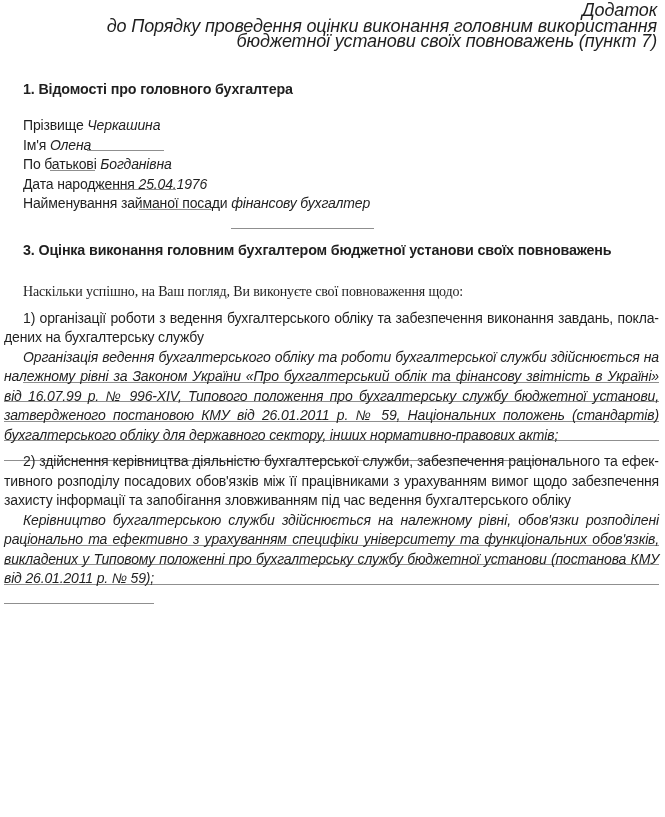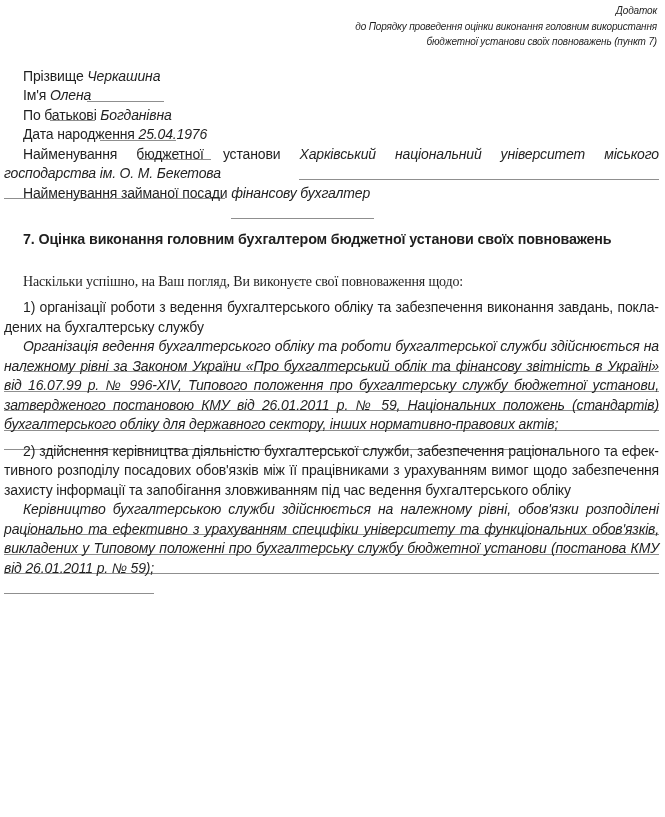--- a/index.html
+++ b/index.html
@@ -18,21 +18,21 @@
     font-family: "Liberation Sans", "DejaVu Sans", sans-serif;
     font-size: 14px;
     line-height: 19.5px;
     letter-spacing: -0.15px;
   }
   .page { padding: 3px 6px 0 4px; }
 
   .appendix {
     font-style: italic;
     text-align: right;
-    font-size: 10px;
+    font-size: 18px;
     line-height: 15.5px;
     padding-right: 2px;
   }
 
   .title {
     margin-top: 37px;
     text-align: center;
     font-weight: 700;
     font-size: 14.6px;
     line-height: 20px;
@@ -71,49 +71,46 @@
 
 <div class="page">
 
   <div class="appendix">
     <div>Додаток</div>
     <div>до Порядку проведення оцінки виконання головним використання</div>
     <div>бюджетної установи своїх повноважень (пункт 7)</div>
   </div>
 
 
+  <div class="h1">1. Відомості про головного бухгалтера</div>
 
   <div class="fields">
     <p class="field">
       <span>Прізвище</span>
       <span class="u">Черкашина</span>
     </p>
     <p class="field">
       <span>Ім'я</span>
       <span class="u">Олена</span>
     </p>
     <p class="field">
       <span>По батькові</span>
       <span class="u">Богданівна</span>
     </p>
     <p class="field">
       <span>Дата народження</span>
       <span class="u">25.04.1976</span>
     </p>
     <p class="field">
-      <span>Найменування бюджетної установи</span>
-      <span class="u">Харківський національний університет міського господарства ім. О. М. Бекетова</span>
-    </p>
-    <p class="field">
       <span>Найменування займаної посади</span>
       <span class="u">фінансову бухгалтер</span>
     </p>
   </div>
 
-  <div class="h2">7. Оцінка виконання головним бухгалтером бюджетної установи своїх повноважень</div>
+  <div class="h2">3. Оцінка виконання головним бухгалтером бюджетної установи своїх повноважень</div>
 
   <p class="intro">Наскільки успішно, на Ваш погляд, Ви виконуєте свої повноваження щодо:</p>
 
   <p class="q">1) організації роботи з ведення бухгалтерського обліку та забезпечення виконання завдань, покла­дених на бухгалтерську службу</p>
   <p class="a"><span class="u">Організація ведення бухгалтерського обліку та роботи бухгалтерської служби здійснюється на належ­ному рівні за Законом України «Про бухгалтерський облік та фінансову звітність в Україні» від 16.07.99 р. № 996-XIV, Типового положення про бухгалтерську службу бюджетної установи, затвердженого постановою КМУ від 26.01.2011 р. № 59, Національних положень (стандартів) бухгалтерського обліку для державного сектору, інших нормативно-правових актів;</span></p>
 
   <p class="q">2) здійснення керівництва діяльністю бухгалтерської служби, забезпечення раціонального та ефек­тивного розподілу посадових обов'язків між її працівниками з урахуванням вимог щодо забезпечення захисту інформації та запобігання зловживанням під час ведення бухгалтерського обліку</p>
   <p class="a"><span class="u">Керівництво бухгалтерською служби здійснюється на належному рівні, обов'язки розподілені раціо­нально та ефективно з урахуванням специфіки університету та функціональних обов'язків, викладених у Типовому положенні про бухгалтерську службу бюджетної установи (постанова КМУ від 26.01.2011 р. № 59);</span></p>
 
 

